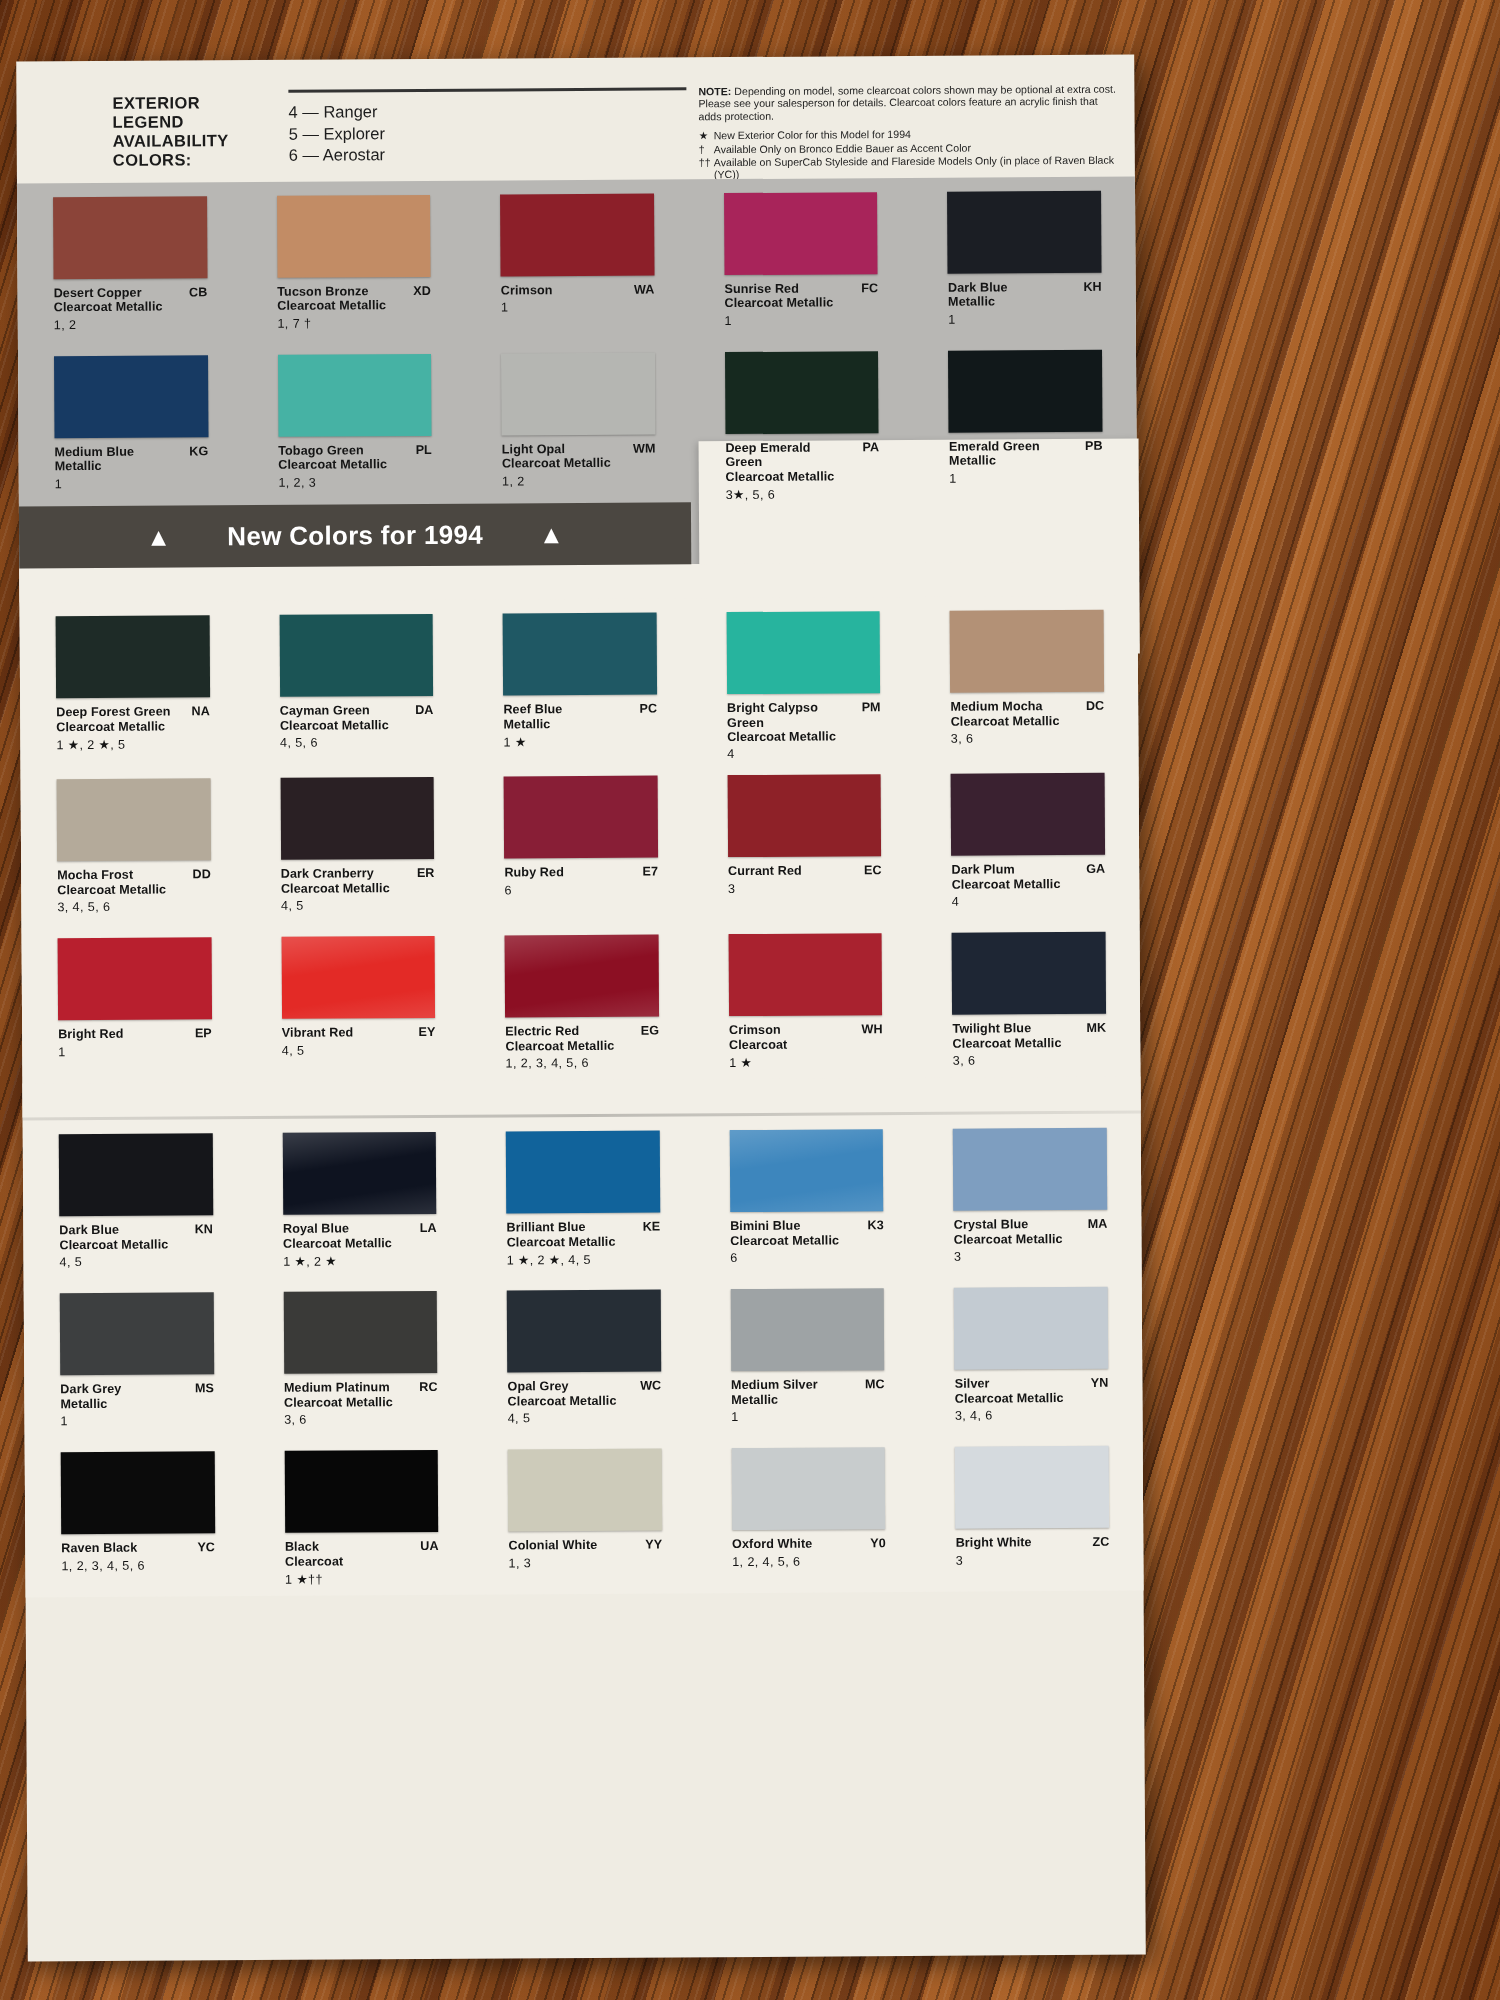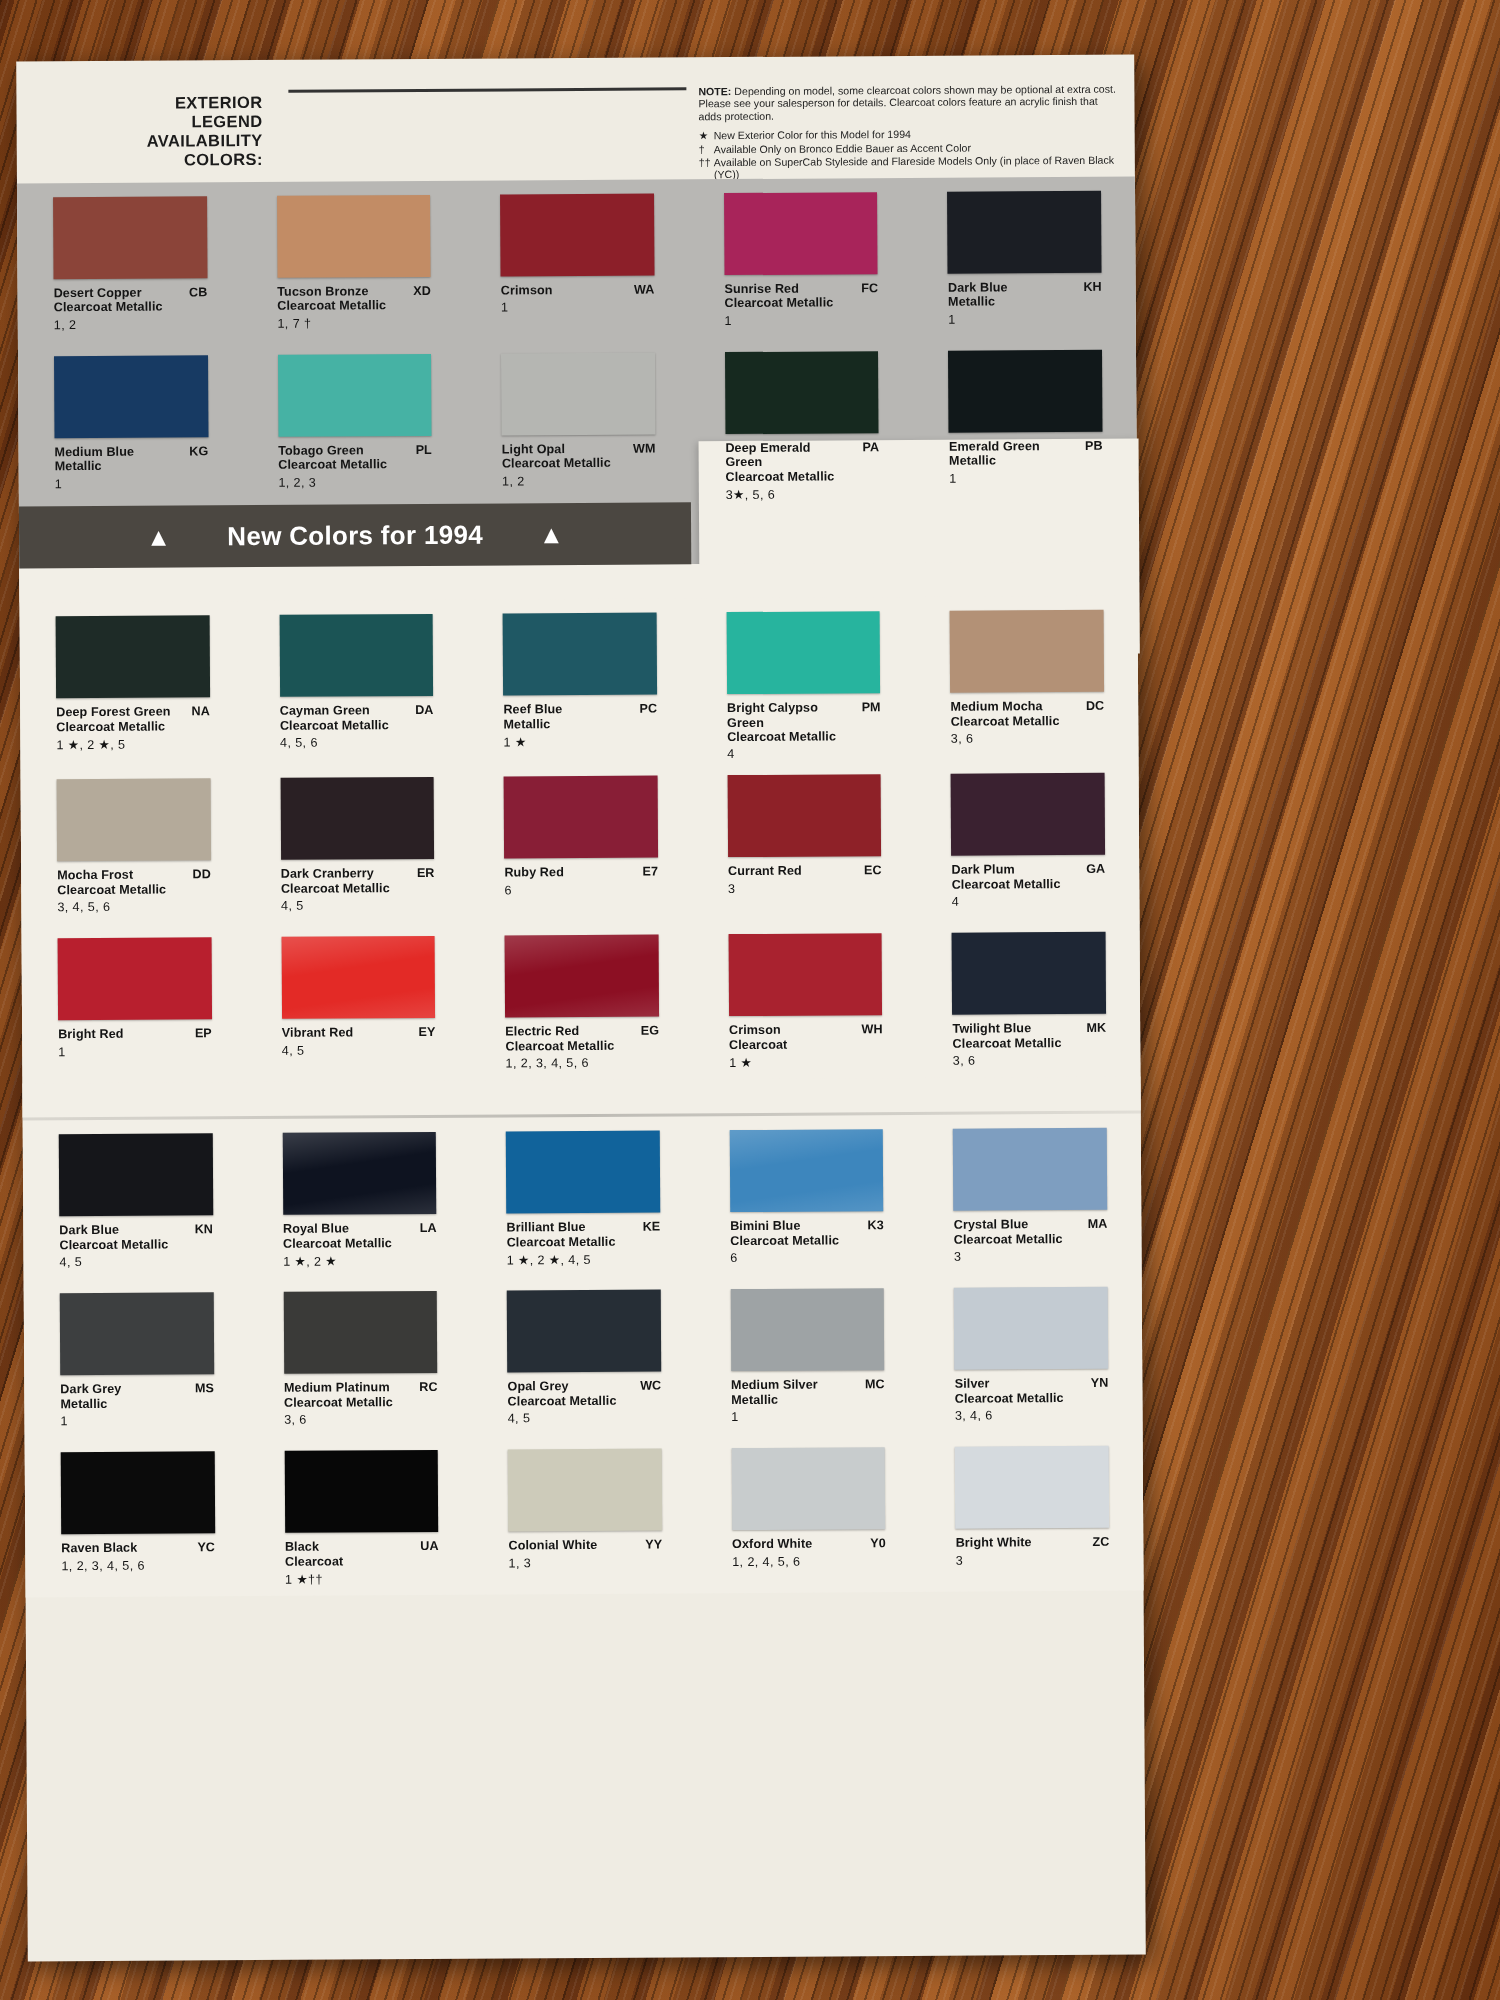--- a/index.html
+++ b/index.html
@@ -34,21 +34,21 @@
     width: 1118px; height: 1900px;
     background: #efece3;
     box-shadow: 6px 8px 26px rgba(0,0,0,.55);
     transform: rotate(-0.35deg);
   }
 
   
   .header { position: relative; height: 122px; }
   .hdr-title {
     position: absolute; left: 96px; top: 33px;
-    width: 150px; text-align: right;
+    width: 150px; 
     font-weight: bold; font-size: 16.5px; line-height: 19px;
     letter-spacing: .4px; color: #1b1b1b;
   }
   .legend {
     position: absolute; left: 272px; top: 30px; width: 398px;
   }
   .legend-rule { border-top: 3px solid #333; width: 100%; }
   .legend-cols { display: flex; margin-top: 9px; }
   .legend-col { width: 50%; }
   .legend-col li {
@@ -124,20 +124,25 @@
     <div class="hdr-title">
       <div>EXTERIOR</div>
       <div>LEGEND</div>
       <div>AVAILABILITY</div>
       <div>COLORS:</div>
     </div>
 
     <div class="legend">
       <div class="legend-rule"></div>
       <div class="legend-cols">
+        <ul class="legend-col">
+          <li>4 — Ranger</li>
+          <li>5 — Explorer</li>
+          <li>6 — Aerostar</li>
+        </ul>
       </div>
     </div>
 
     <div class="note">
       <div>
         <b>NOTE:</b><span> Depending on model, some clearcoat colors shown may be optional at extra cost. Please see your salesperson for details. Clearcoat colors feature an acrylic finish that adds protection.</span>
       </div>
       <div class="fn sp">
         <span class="mk">★</span>
         <span>New Exterior Color for this Model for 1994</span>

